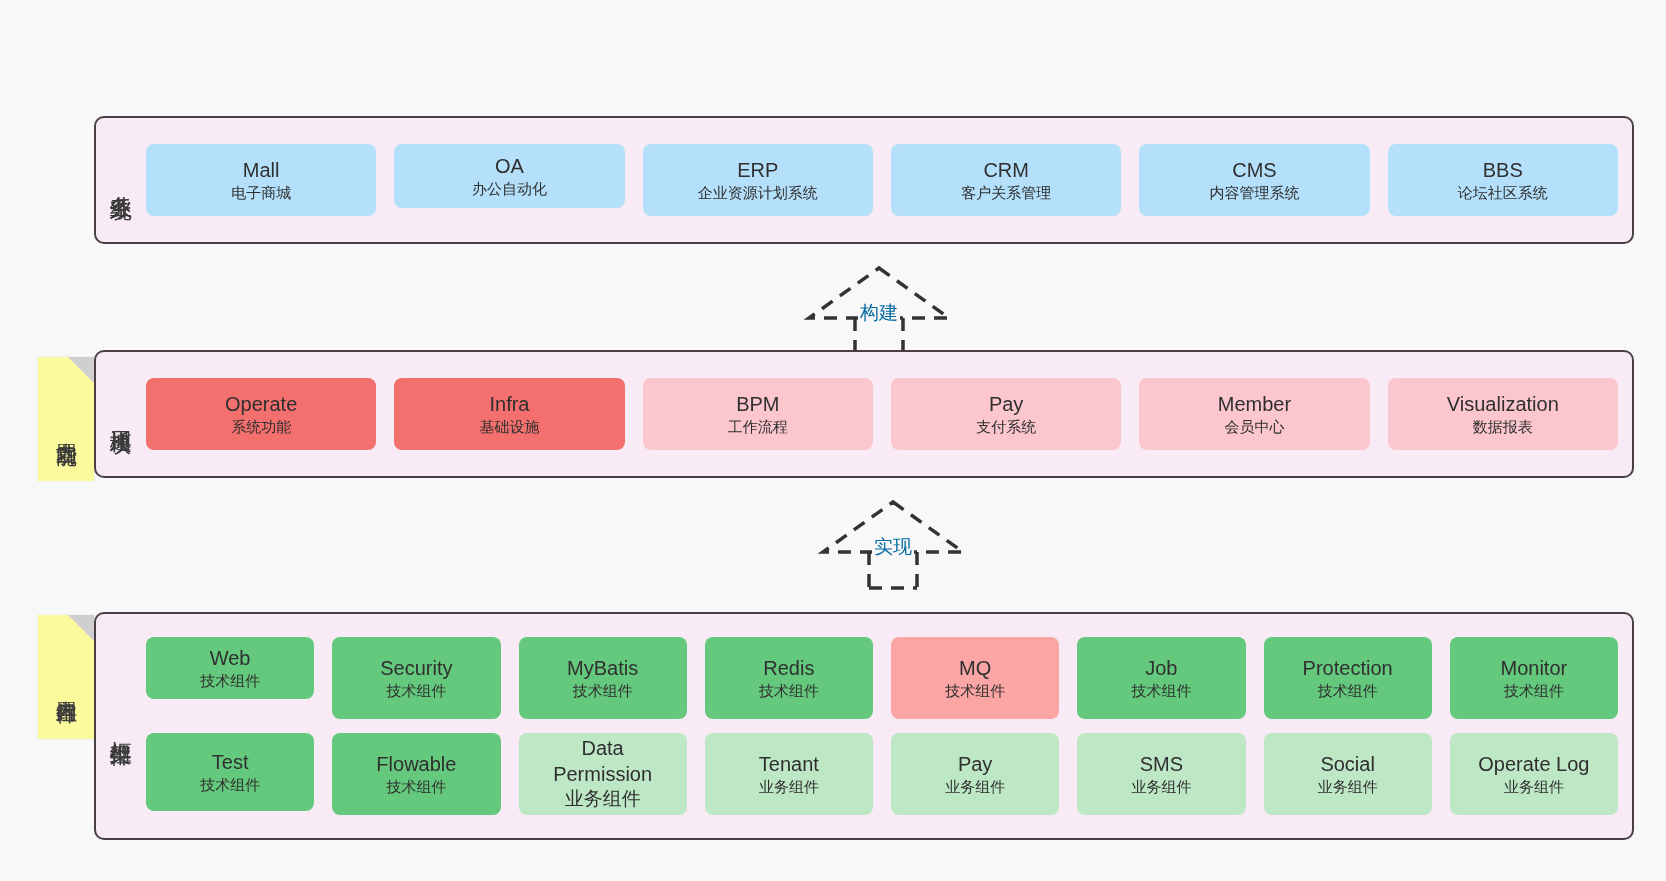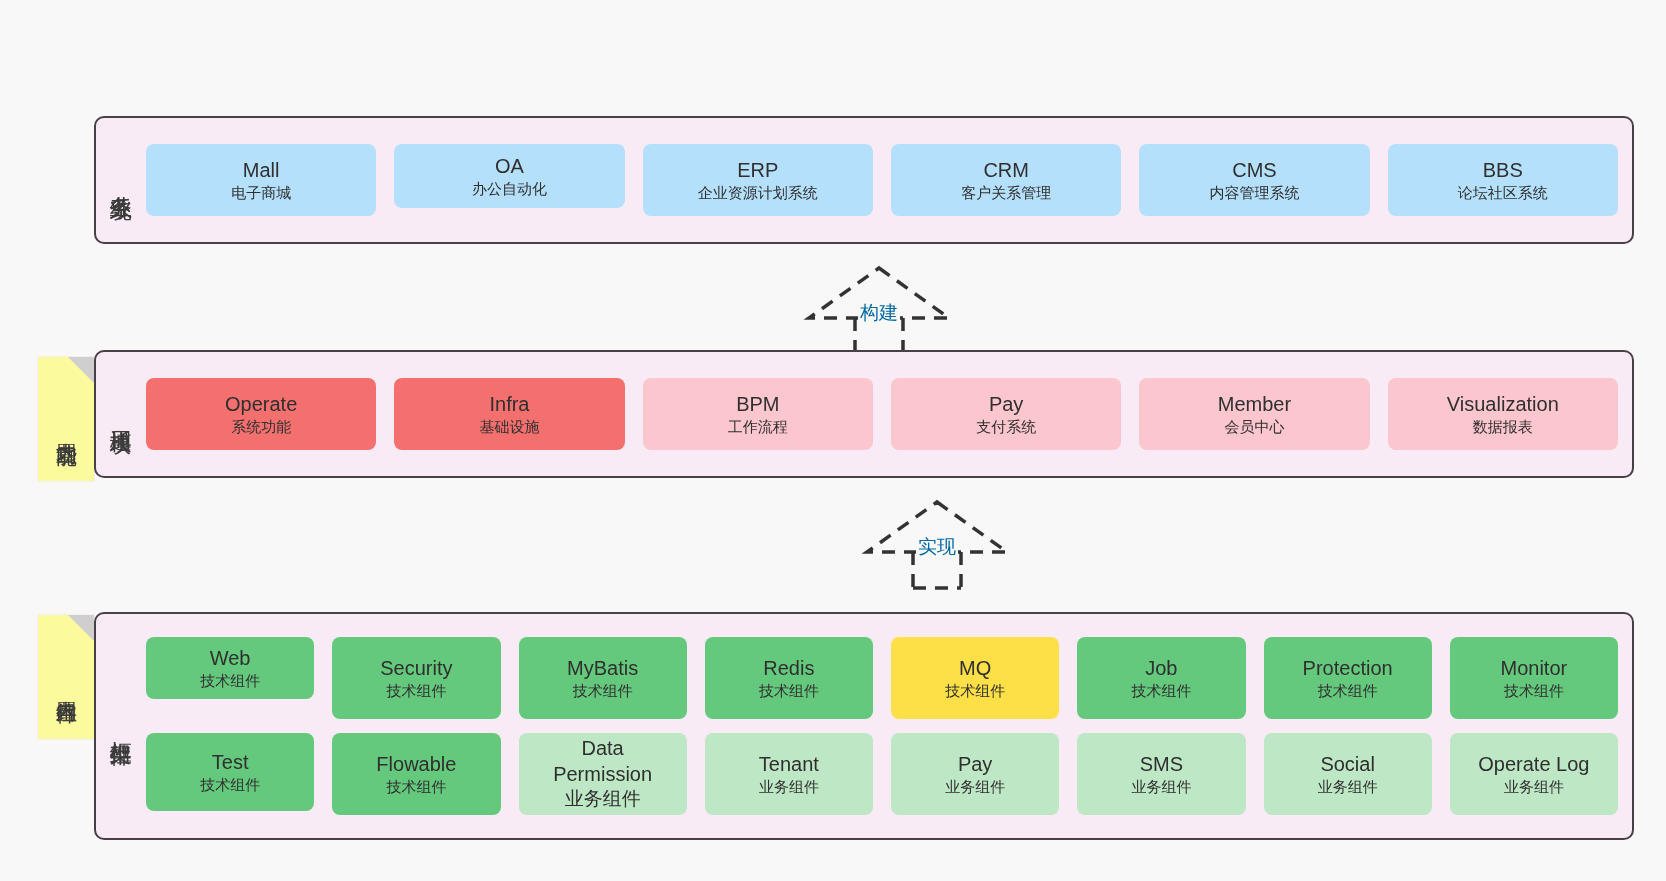--- a/index.html
+++ b/index.html
@@ -212,21 +212,21 @@
           <span class="t2">会员中心</span>
         </div>
         <div class="cell" style="background:#fbc6cd; height:72px;">
           <span class="t1">Visualization</span>
           <span class="t2">数据报表</span>
         </div>
       </div>
     </div>
   </div>
 
-  <div class="connector" style="left:864px; top:498px; width:146px; height:90px;font-family:Liberation Mono, monospace;">
+  <div class="connector" style="left:820px; top:498px; width:146px; height:90px;font-family:Liberation Mono, monospace;">
     <svg width="146" height="90" viewBox="0 0 146 90">
       <path d="M 73 4 L 143 54 L 3 54 Z" fill="none" stroke="#333333" stroke-width="3.5" stroke-dasharray="13 9"></path>
       <path d="M 49 54 L 49 90 M 97 54 L 97 90 M 49 90 L 97 90" fill="none" stroke="#333333" stroke-width="3.5" stroke-dasharray="13 9"></path>
     </svg>
     <span class="connector-label" style="bottom:28px;">实现</span>
   </div>
 
   <div class="note" style="left:38px; top:615px; width:56px; height:124px;">
     <span class="note-fold"></span>
     <span class="note-text">内置组件</span>
@@ -246,21 +246,21 @@
           <span class="t2">技术组件</span>
         </div>
         <div class="cell" style="background:#65c97d; height:82px;">
           <span class="t1">MyBatis</span>
           <span class="t2">技术组件</span>
         </div>
         <div class="cell" style="background:#65c97d; height:82px;">
           <span class="t1">Redis</span>
           <span class="t2">技术组件</span>
         </div>
-        <div class="cell" style="background:#fde047; height:82px;">
+        <div class="cell" style="background:#fca5a5; height:82px;">
           <span class="t1">MQ</span>
           <span class="t2">技术组件</span>
         </div>
         <div class="cell" style="background:#65c97d; height:82px;">
           <span class="t1">Job</span>
           <span class="t2">技术组件</span>
         </div>
         <div class="cell" style="background:#65c97d; height:82px;">
           <span class="t1">Protection</span>
           <span class="t2">技术组件</span>

